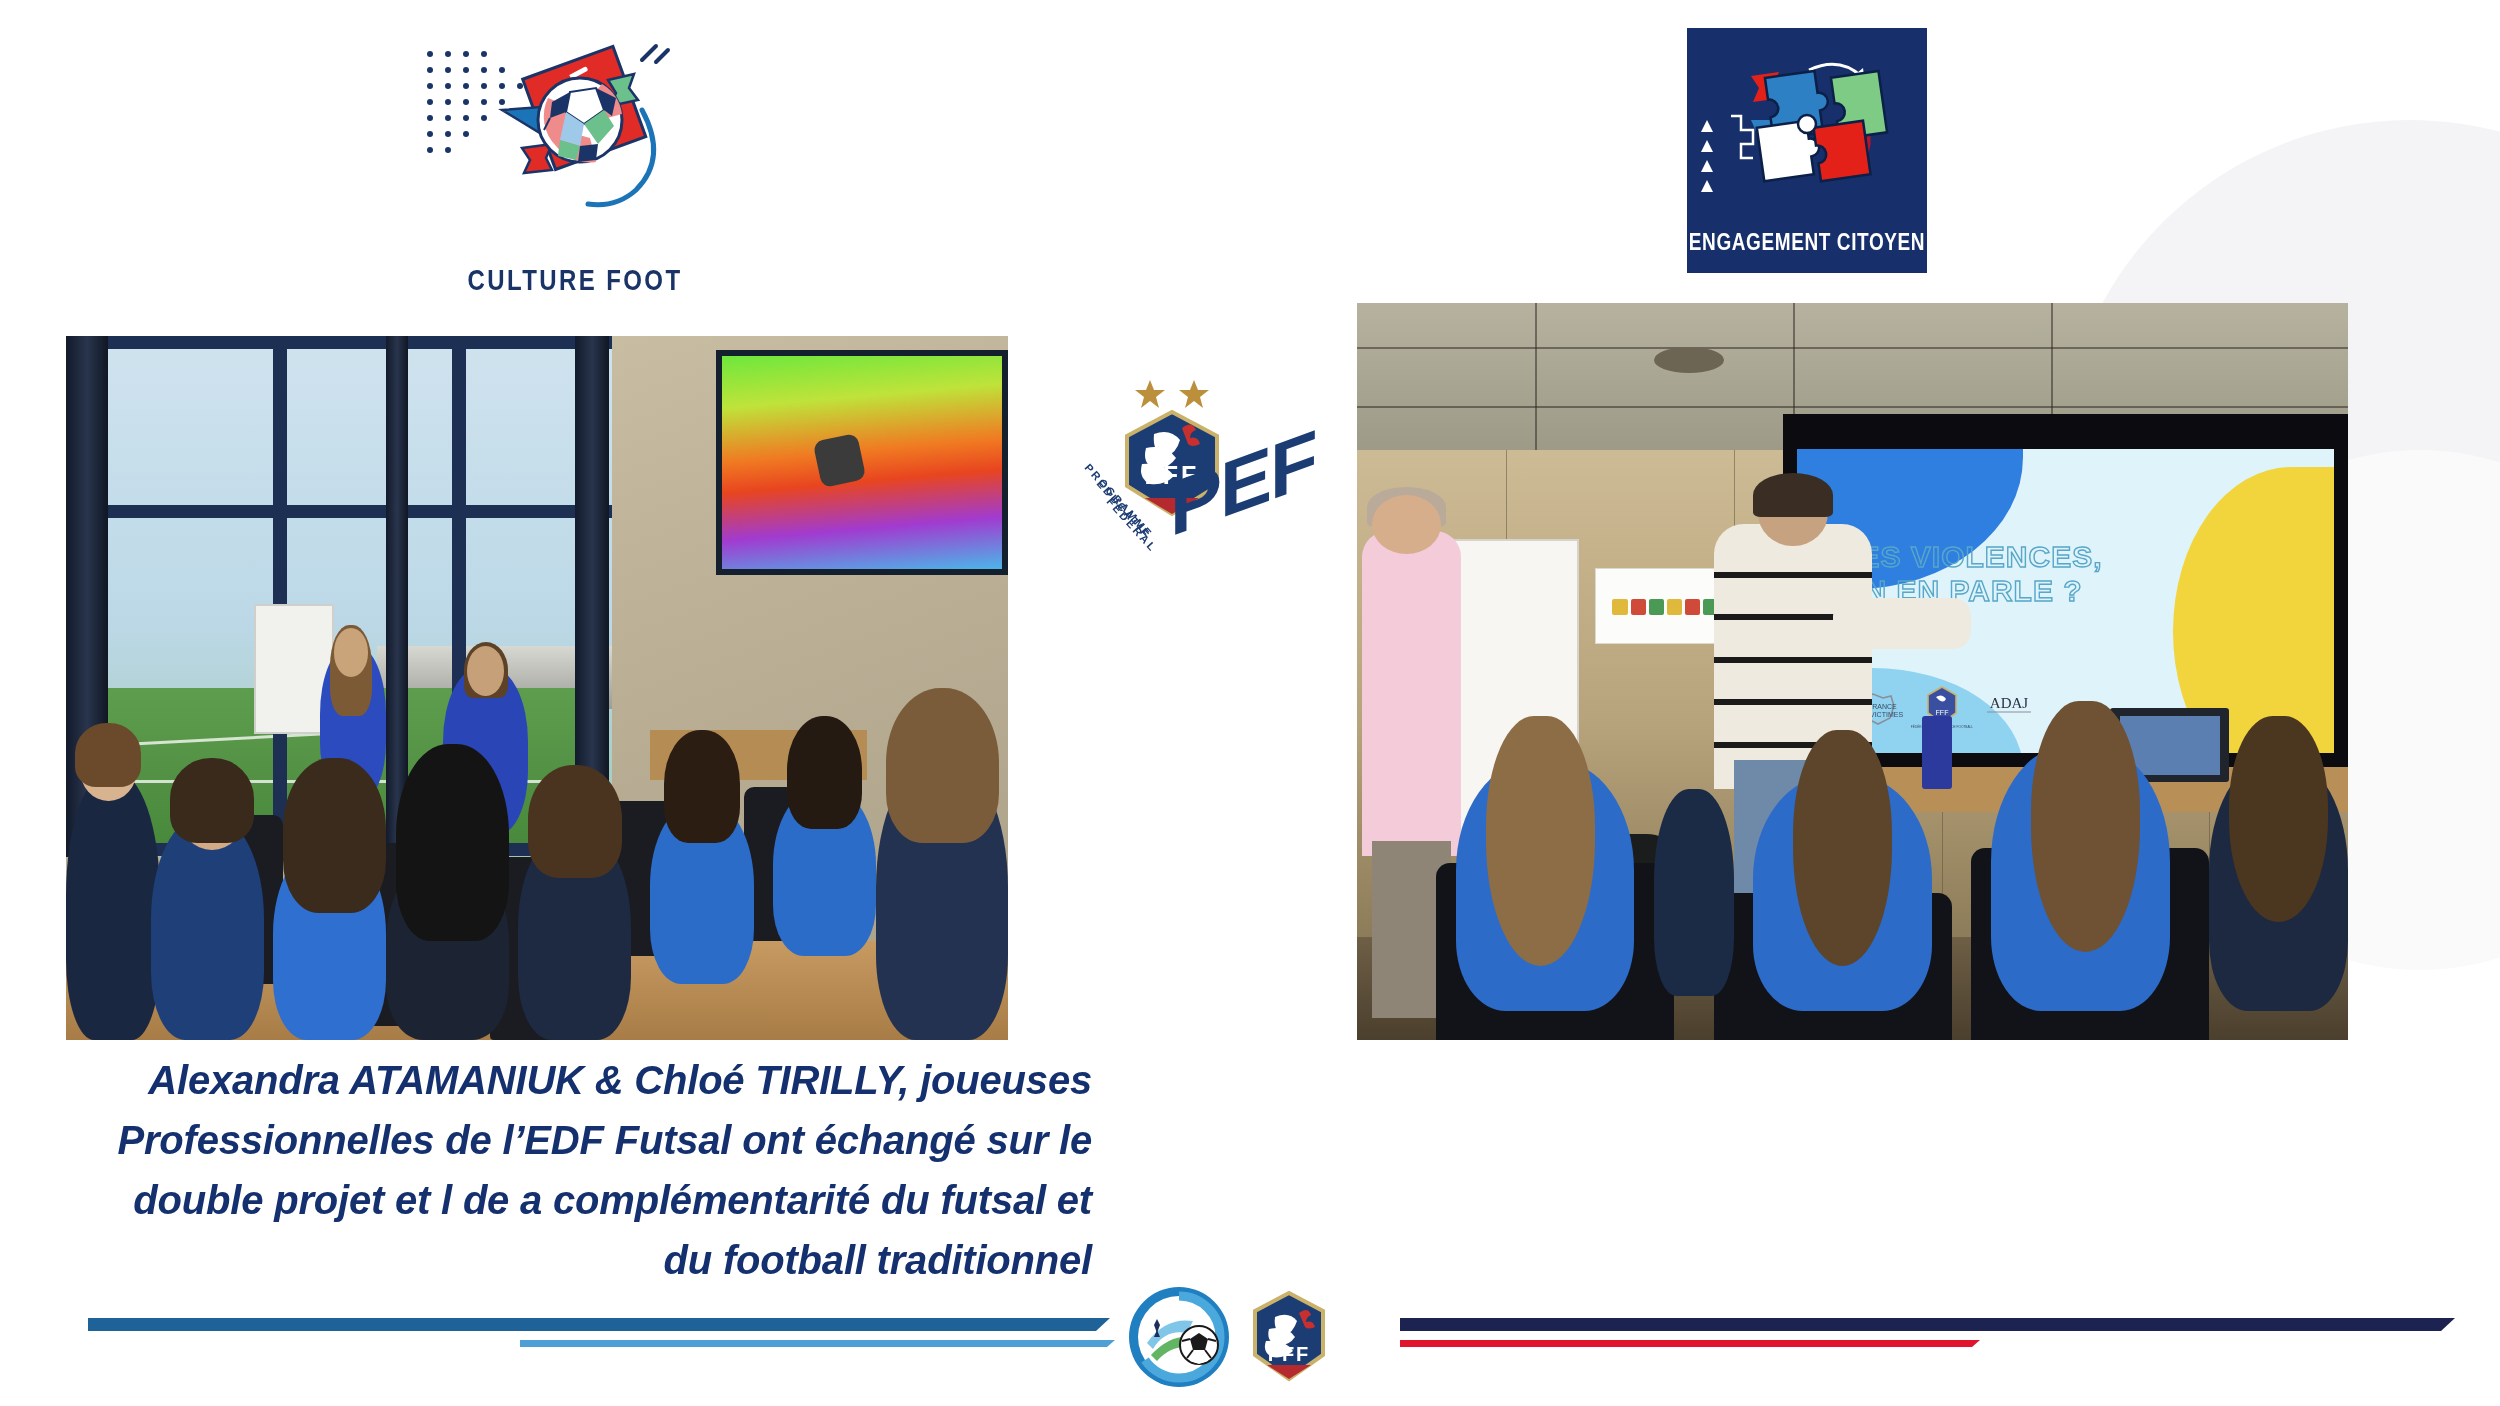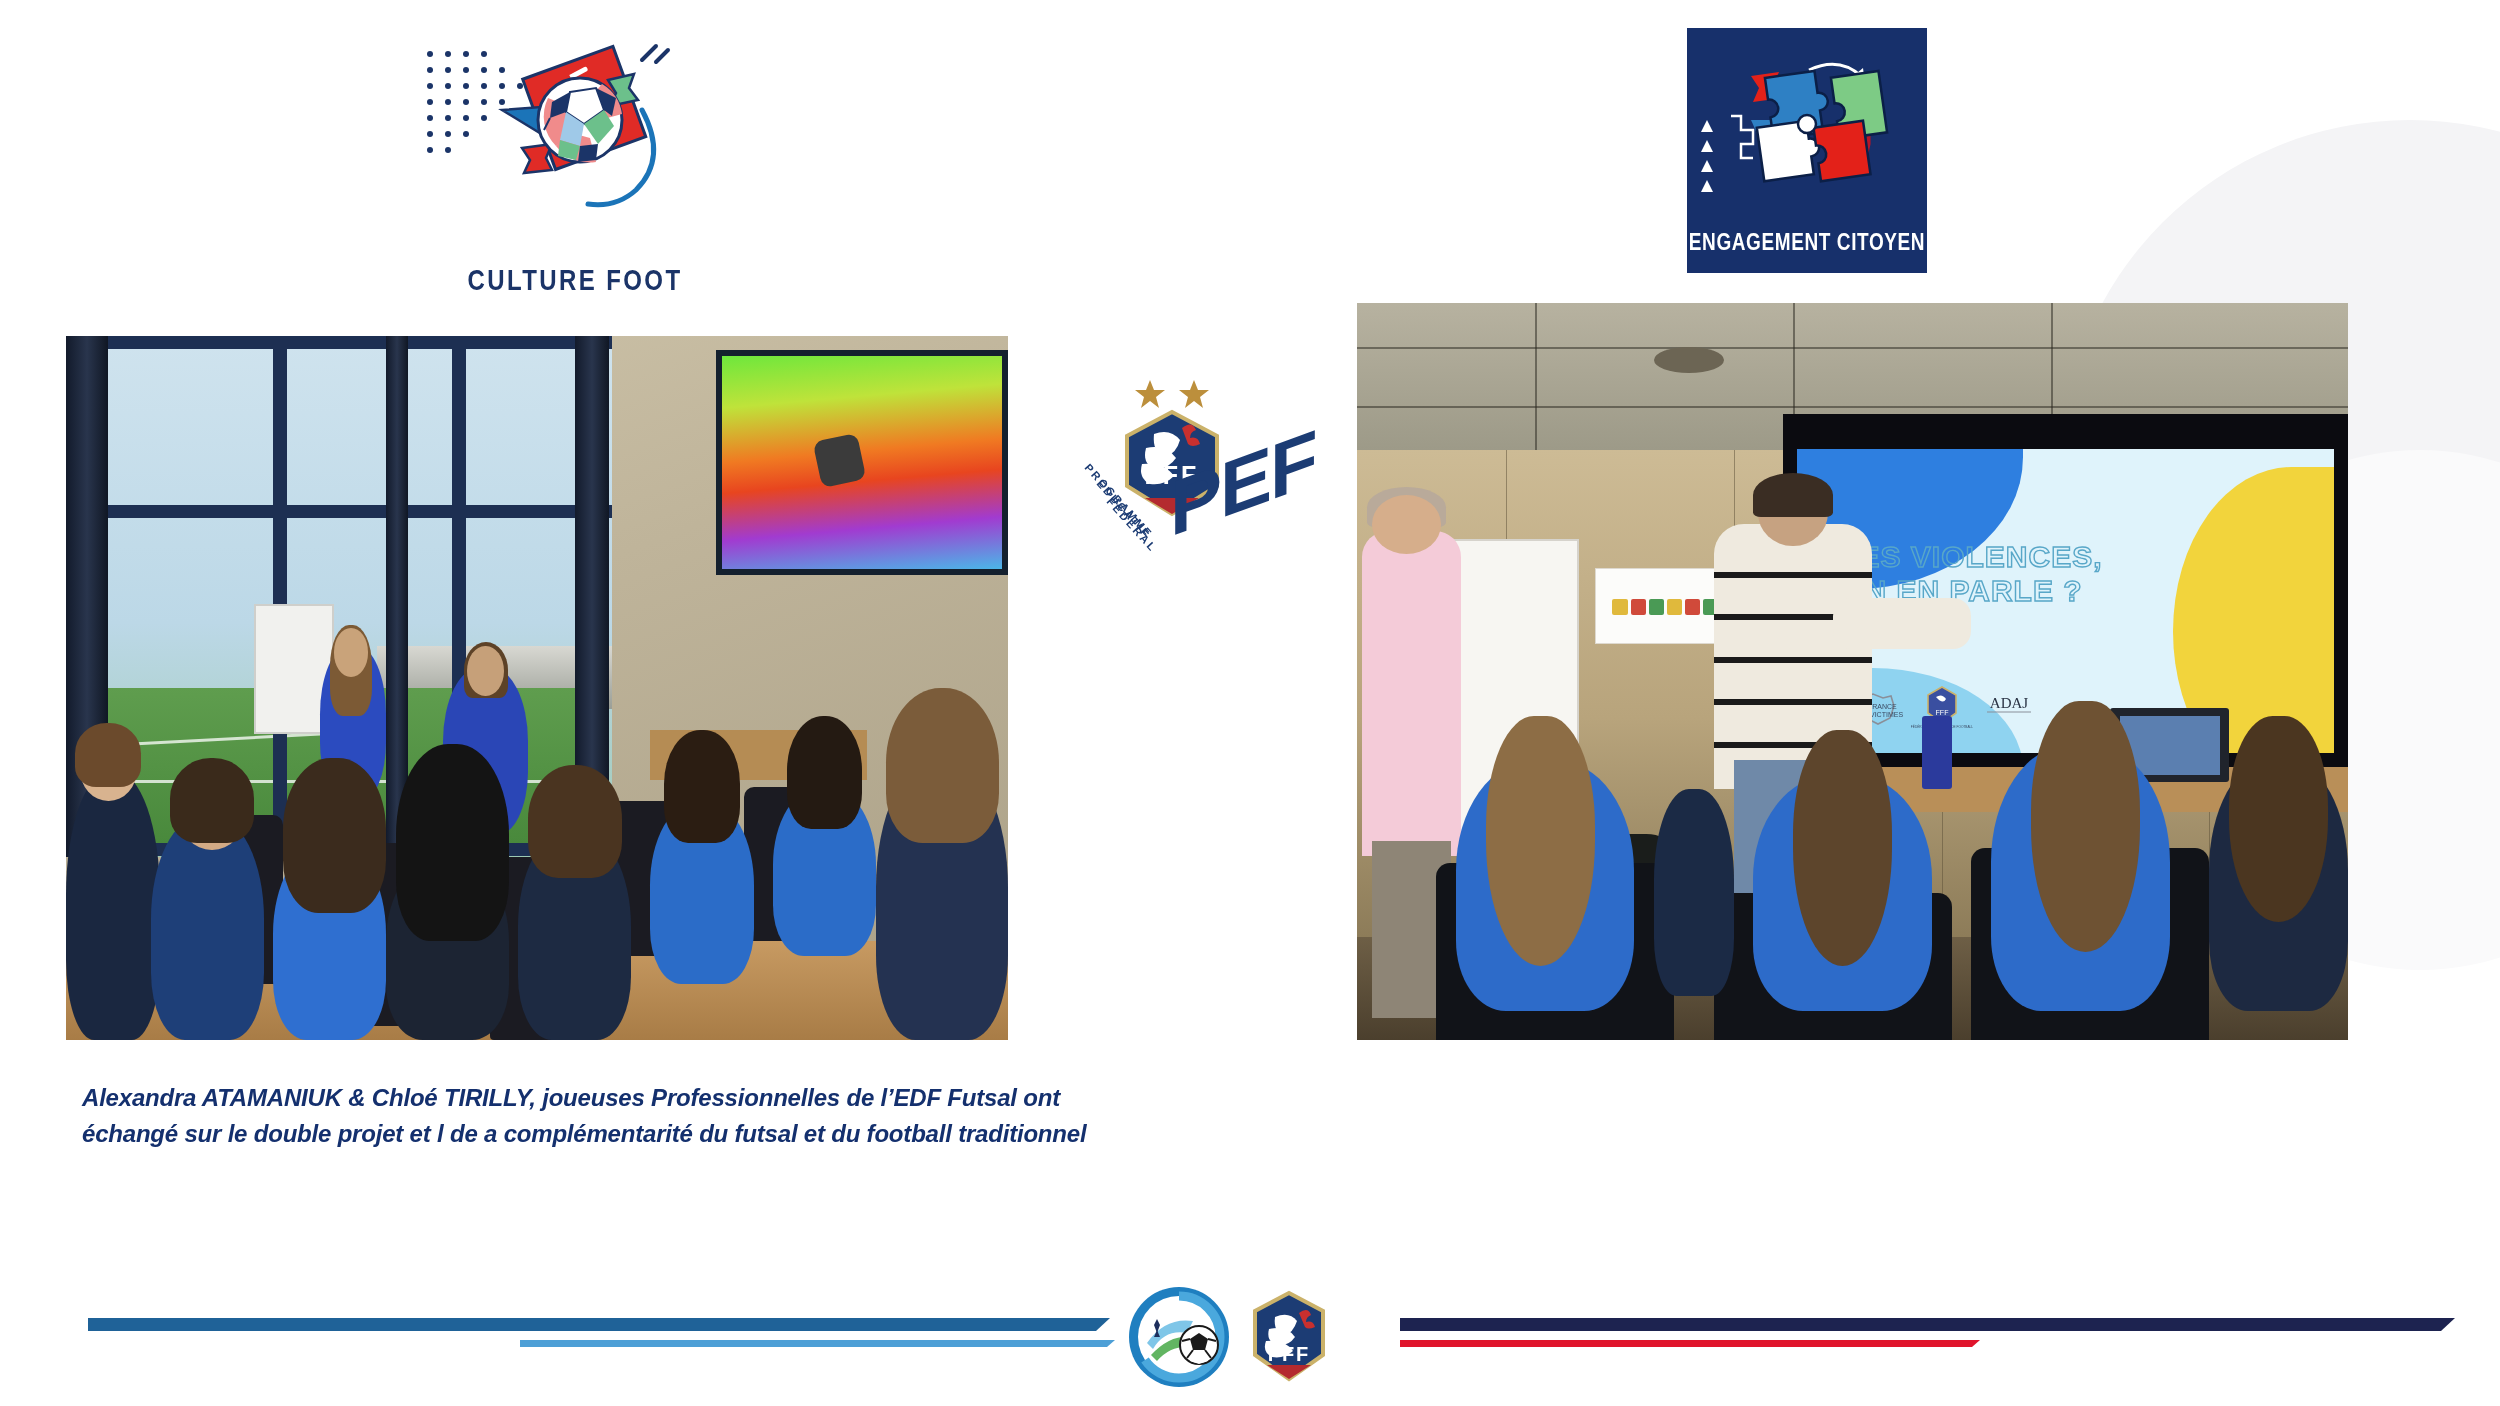--- a/index.html
+++ b/index.html
@@ -111,21 +111,21 @@
   .rp-fliplegs{position:absolute;left:9%;top:74%;width:12%;height:20%;background:transparent;border-left:4px solid #3a3a3a;border-right:4px solid #3a3a3a;}
   .rp-poster{position:absolute;left:24%;top:36%;width:14%;height:10%;background:#fcfcfa;border:1px solid #ded9cf;}
   .rp-backpack{position:absolute;left:22%;top:72%;width:12%;height:20%;background:#1a1d1b;border-radius:40% 40% 14% 14%;}
   .rp-chair{position:absolute;background:#111318;border-radius:14px 14px 4px 4px;}
   .rp-stud{position:absolute;border-radius:44% 44% 28% 28%;}
   .rp-pony{position:absolute;border-radius:44% 44% 50% 50%;}
 
   
   .caption{position:absolute;color:#14306e;font-style:italic;font-weight:600;
            line-height:1.5;letter-spacing:-.2px;}
-  .cap-left{left:82px;top:1080px;width:1010px;font-size:24px;}
+  .cap-left{left:82px;top:1050px;width:1010px;font-size:40px;text-align:right;}
   .cap-right{left:1395px;top:1100px;width:1060px;font-size:35px;}
 
   
   .bar{position:absolute;}
   .bar-l1{left:88px;top:1318px;width:1022px;height:13px;background:#1f6298;
           clip-path:polygon(0 0,100% 0,calc(100% - 14px) 100%,0 100%);}
   .bar-l2{left:520px;top:1340px;width:595px;height:7px;background:#4d9fd6;
           clip-path:polygon(0 0,100% 0,calc(100% - 8px) 100%,0 100%);}
   .bar-r1{left:1400px;top:1318px;width:1055px;height:13px;background:#1d2350;
           clip-path:polygon(0 0,100% 0,calc(100% - 14px) 100%,0 100%);}

